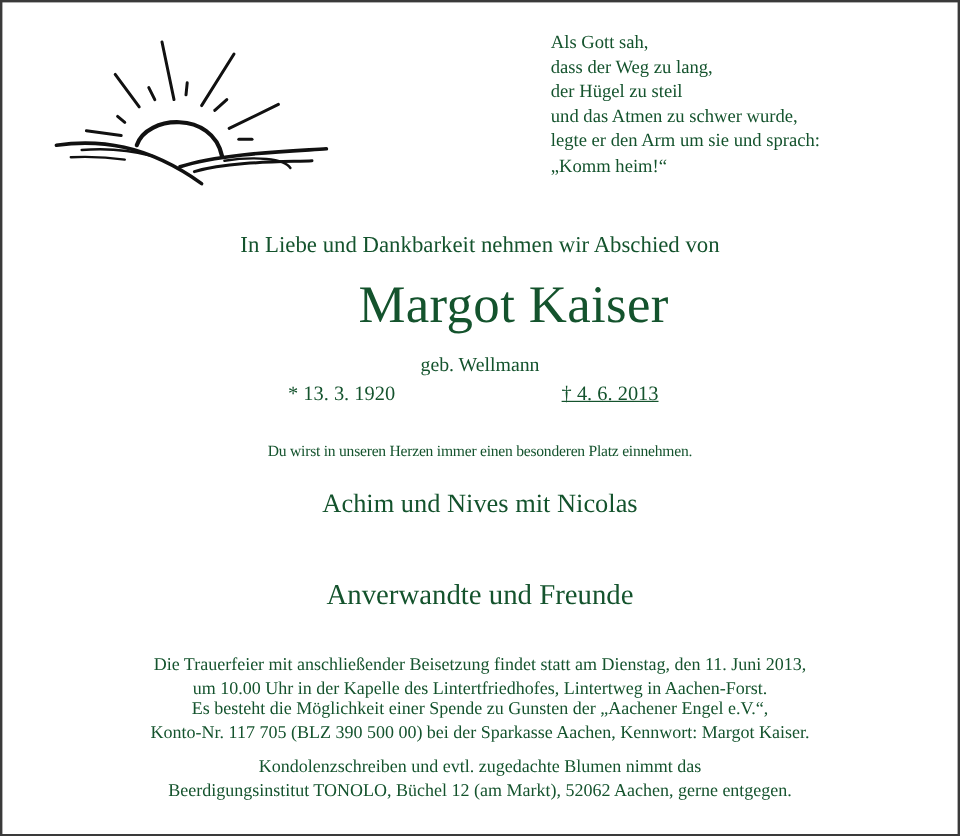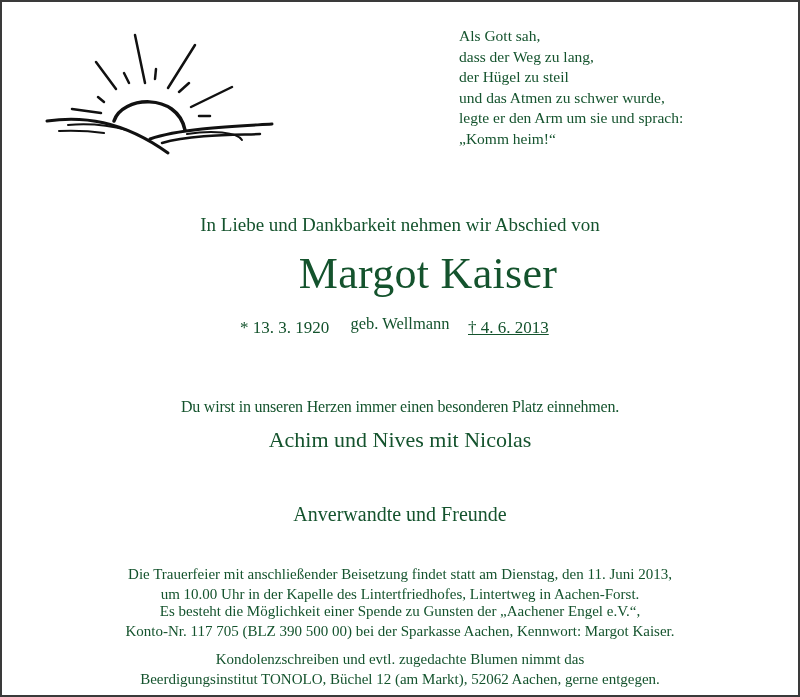--- a/index.html
+++ b/index.html
@@ -5,31 +5,31 @@
     html, body { margin: 0; padding: 0; background: #ffffff; }
     body { width: 800px; height: 697px; position: relative; overflow: hidden; }
     .frame {
       position: absolute; left: 0; top: 0; width: 796px; height: 693px;
       border: 2px solid #3a3a3a; background: #ffffff;
       font-family: "Liberation Serif", "DejaVu Serif", serif; color: #14532d;
     }
     .sun { position: absolute; left: 40px; top: 28px; width: 240px; height: 130px; }
     .poem { position: absolute; left: 457px; top: 24px; font-size: 15.5px; line-height: 20.5px; }
     .poem div { white-space: nowrap; }
-    .center { position: absolute; left: 0; width: 796px; text-align: center; white-space: nowrap; margin-top: 20px; }
+    .center { position: absolute; left: 0; width: 796px; text-align: center; white-space: nowrap; }
     .intro { top: 192px; font-size: 19px; }
     .name { top: 226px; font-size: 44px; letter-spacing: 0.3px; padding-left: 28px; }
     .maiden { top: 292px; font-size: 16.5px; }
     .dates { position: absolute; top: 316px; font-size: 17px; white-space: nowrap; }
     .birth { left: 238px; }
     .death { left: 466px; text-decoration: underline; }
-    .quote { top: 376px; font-size: 16px; letter-spacing: -0.2px; }
+    .quote { top: 366px; font-size: 13px; letter-spacing: -0.2px; }
     .family1 { top: 405px; font-size: 22px; }
     .family2 { top: 448px; font-size: 22px; }
-    .family3 { top: 481px; font-size: 20px; }
+    .family3 { top: 481px; font-size: 24px; }
     .info { font-size: 15px; line-height: 20px; }
     .info1 { top: 542px; }
     .info2 { top: 579px; }
     .info3 { top: 627px; }
   </style>
 </head>
 <body>
 
 <div class="frame">
 

